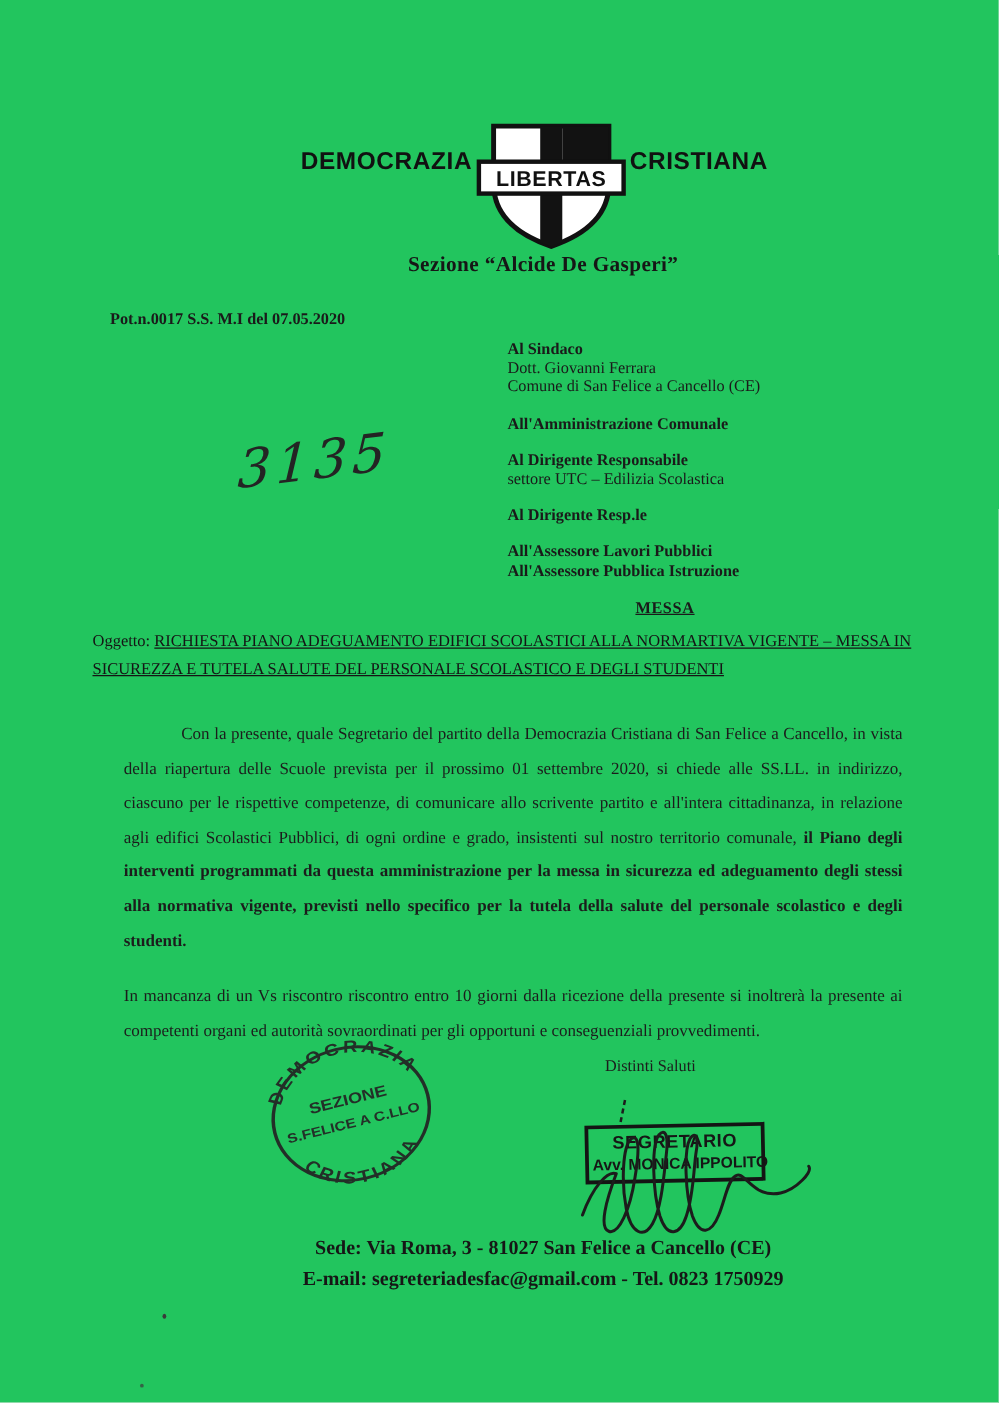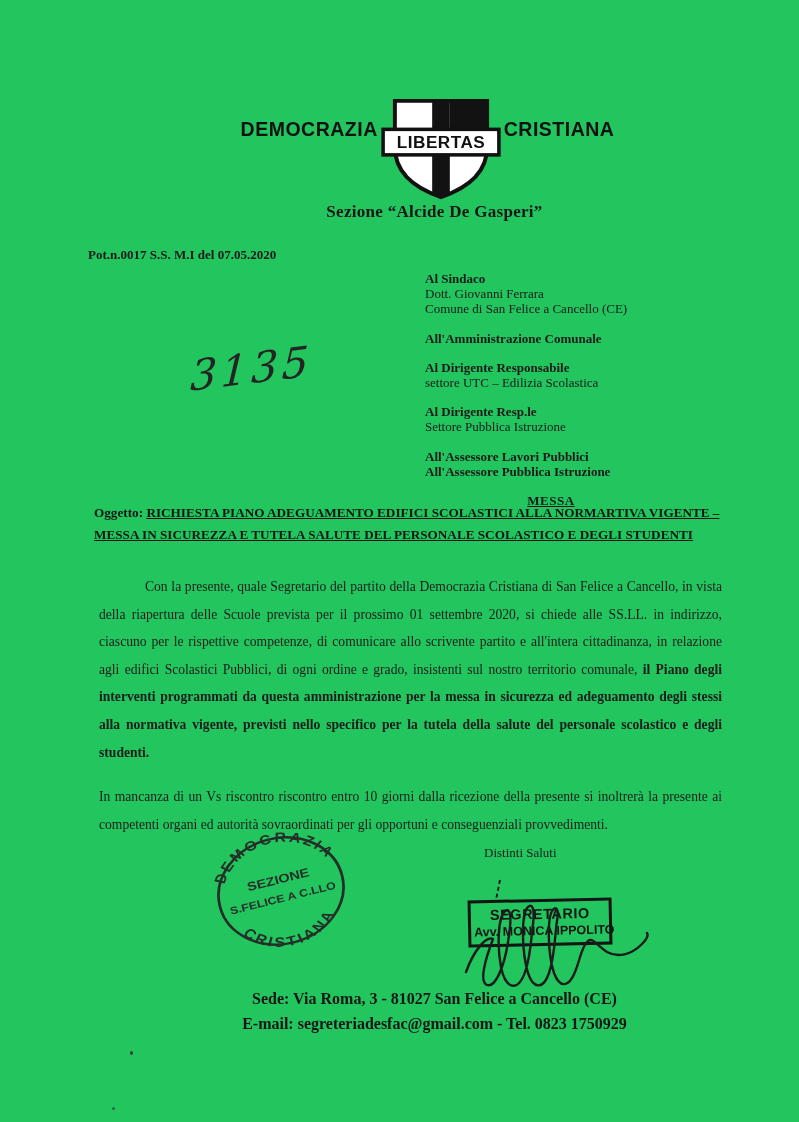--- a/index.html
+++ b/index.html
@@ -29,33 +29,33 @@
     font-weight:bold; font-size:13px; color:#1a1a1a;
   }
   .handwritten {
     position:absolute; top:344px; left:190px;
     font-family:"DejaVu Serif", serif; font-style:italic;
     font-size:42px; letter-spacing:4px; color:#242424;
     transform:rotate(-7deg) skewX(-10deg);
   }
   
   .recipients {
-    position:absolute; top:271px; left:425px; width:252px;
+    position:absolute; top:271px; left:406px; width:252px;
     font-size:13px; line-height:15.2px; color:#1a1a1a;
   }
   .recipients .grp { margin:0 0 14px 0; }
   .recipients .b { font-weight:bold; }
   .sede-line {
     margin-top:2px; text-align:center; font-weight:bold;
     text-decoration:underline; letter-spacing:0.5px;
   }
   
   .subject {
-    position:absolute; top:502px; left:94px; width:657px;
-    font-weight:bold; font-size:13.2px; line-height:22px; color:#151515;
+    position:absolute; top:502px; left:74px; width:657px;
+    font-weight:normal; font-size:13.2px; line-height:22px; color:#151515;
   }
   .subject .subj-text { text-decoration:underline; }
   
   .body-text {
     position:absolute; top:556px; left:82px; width:657px;
     font-size:13.6px; line-height:27.6px; text-align:justify; color:#1c1c1c;
   }
   .body-text p { margin:17px; }
   .body-text p.first { text-indent:46px; }
   .body-text b { font-weight:bold; }
@@ -121,21 +121,20 @@
     </div>
     <div class="grp">
       <div class="b">All'Amministrazione Comunale</div>
     </div>
     <div class="grp">
       <div class="b">Al Dirigente Responsabile</div>
       <div>settore UTC – Edilizia Scolastica</div>
     </div>
     <div class="grp">
       <div class="b">Al Dirigente Resp.le</div>
-      <div>Settore Pubblica Istruzione</div>
     </div>
     <div class="grp">
       <div class="b">All'Assessore Lavori Pubblici</div>
       <div class="b">All'Assessore Pubblica Istruzione</div>
     </div>
     <div class="sede-line">MESSA</div>
   </div>
 
   <div class="subject">
     <span>Oggetto:</span>

